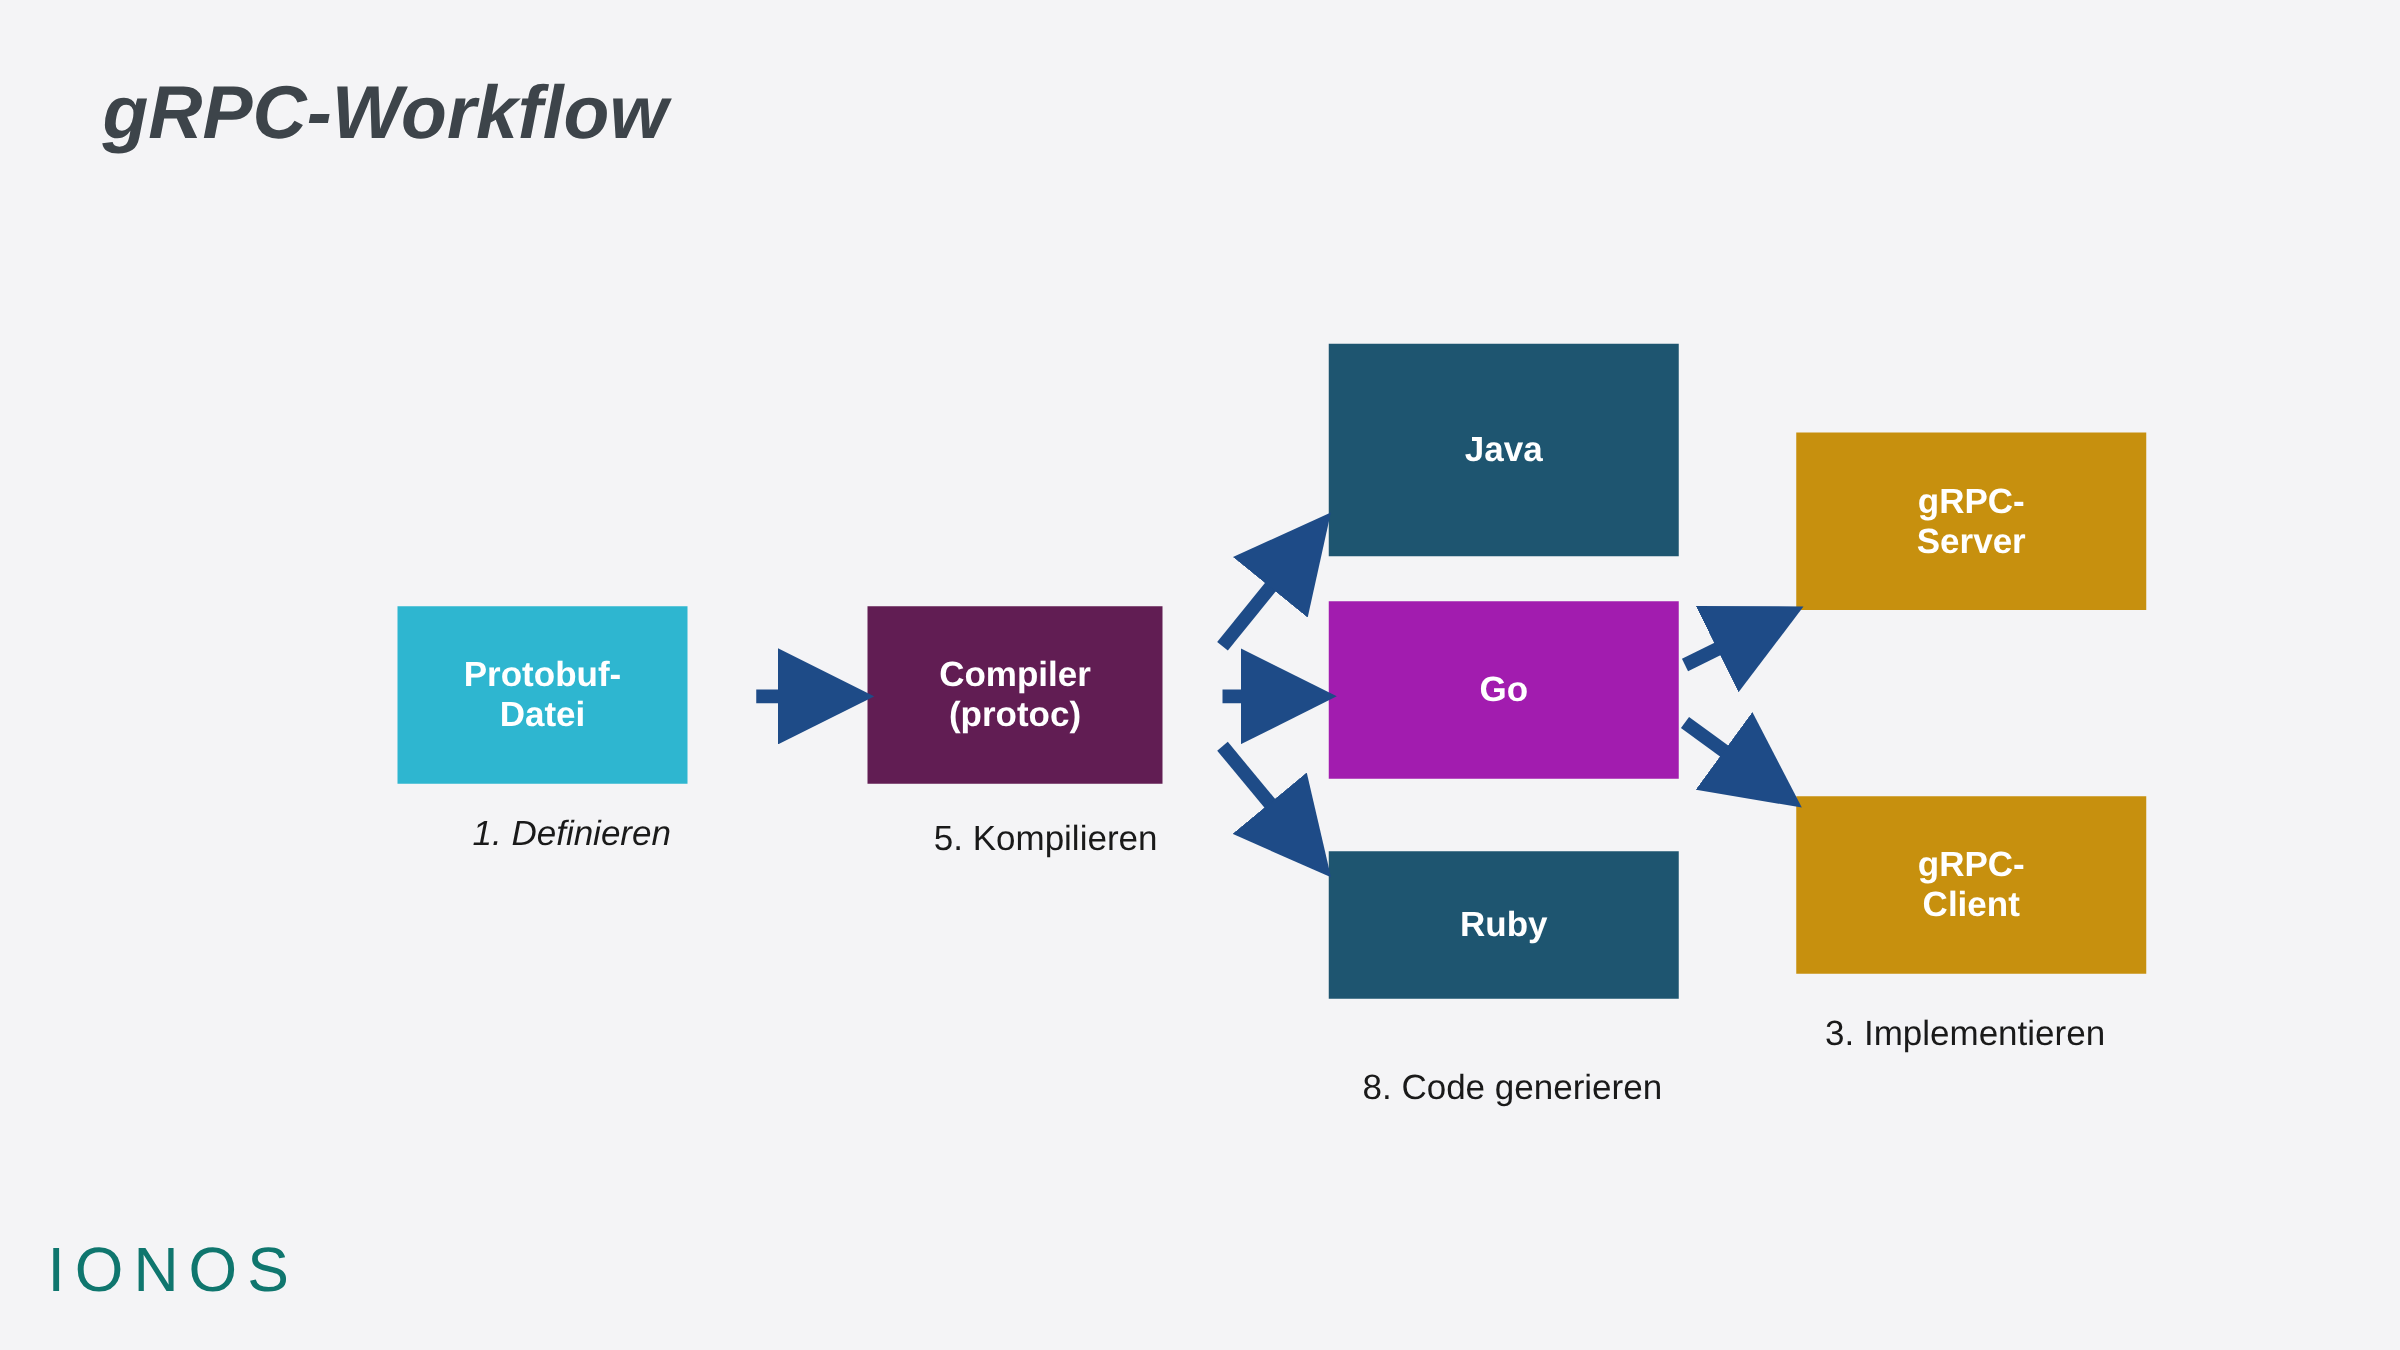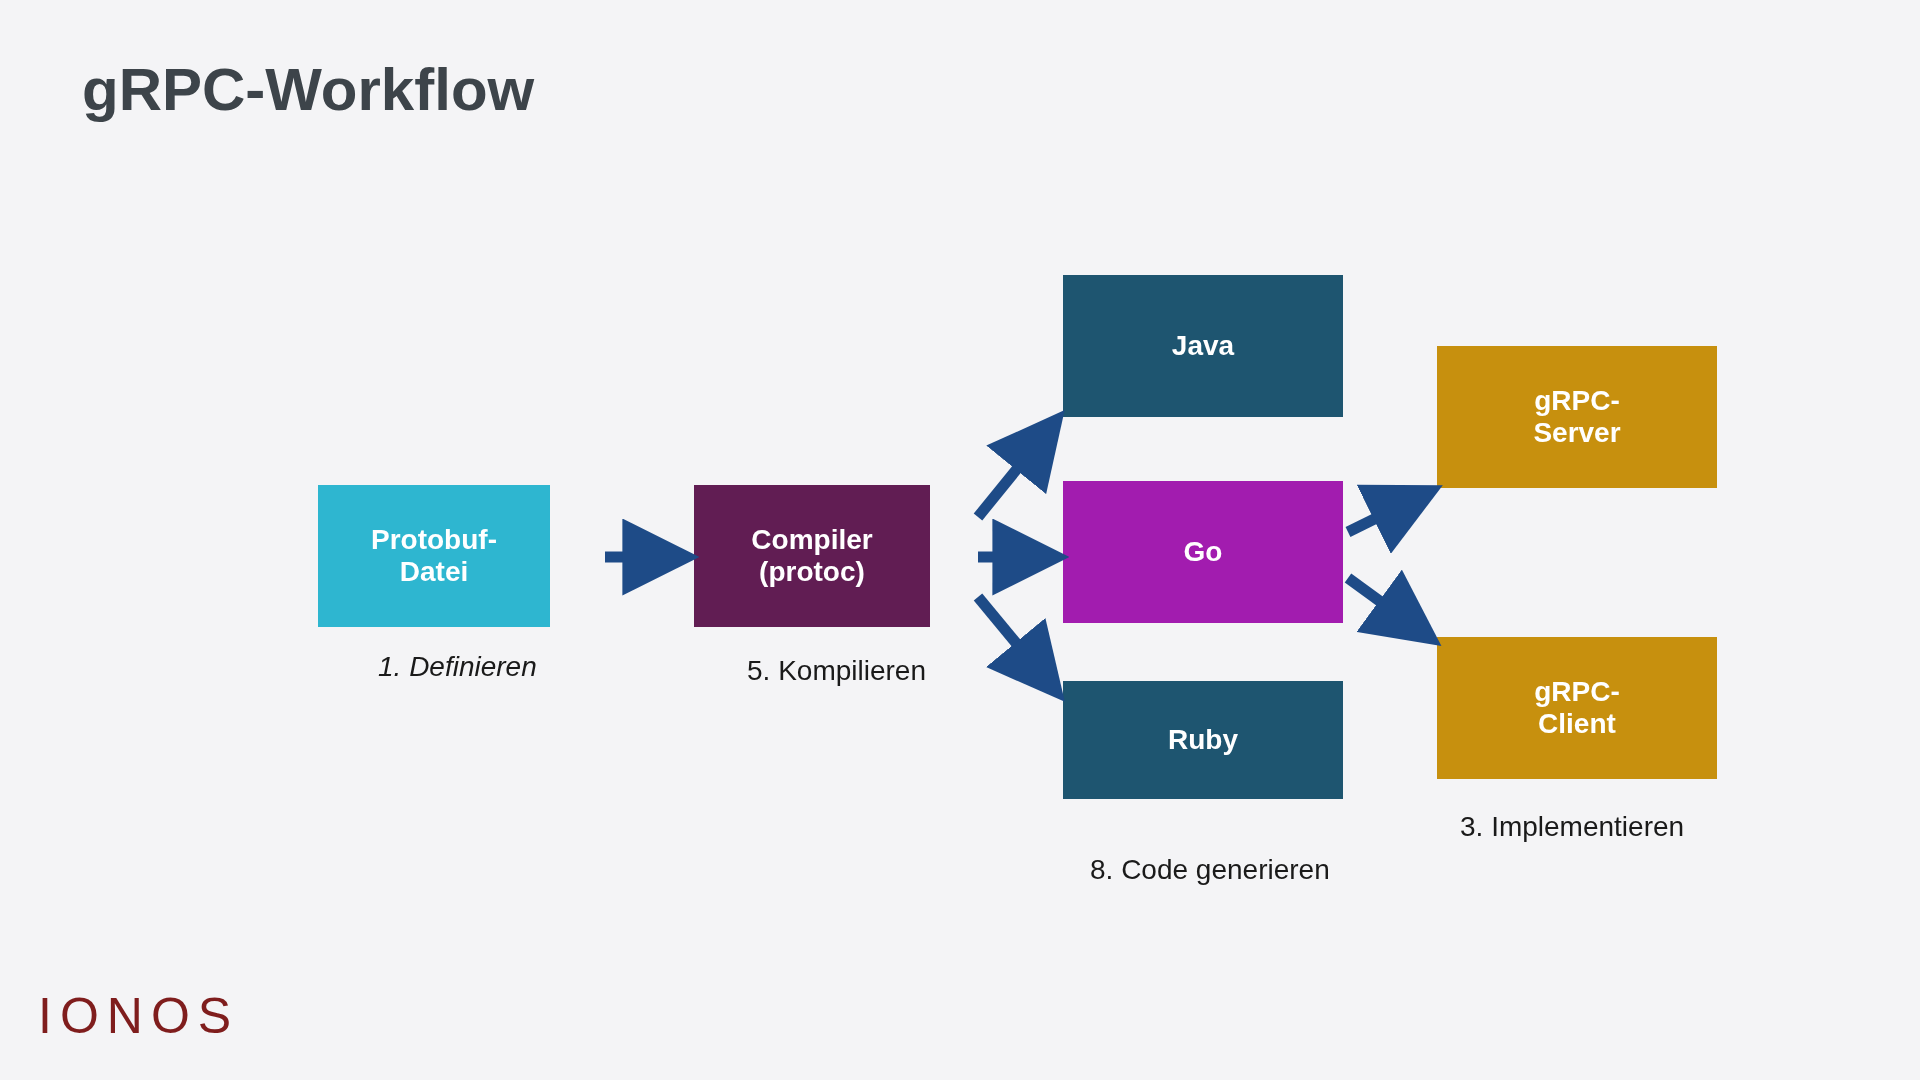--- a/index.html
+++ b/index.html
@@ -15,20 +15,21 @@
       position: relative;
       overflow: hidden;
     }
     .title {
       position: absolute;
       top: 55px;
       left: 82px;
       font-size: 60px;
       font-weight: 700;
       color: #3d444a;
+      font-style: italic;
     }
     .box {
       position: absolute;
       display: flex;
       align-items: center;
       justify-content: center;
       text-align: center;
       color: #fff;
       font-size: 28px;
       font-weight: 600;
@@ -44,21 +45,21 @@
       left: 694px;
       top: 485px;
       width: 236px;
       height: 142px;
       background: #611d53;
     }
     .box-java {
       left: 1063px;
       top: 275px;
       width: 280px;
-      height: 142px;
+      height: 170px;
       background: #1e5570;
     }
     .box-go {
       left: 1063px;
       top: 481px;
       width: 280px;
       height: 142px;
       background: #a21caf;
     }
     .box-ruby {
@@ -99,21 +100,21 @@
       width: 1920px;
       height: 1080px;
       pointer-events: none;
     }
     .logo {
       position: absolute;
       bottom: 35px;
       left: 38px;
       font-size: 50px;
       font-weight: 400;
-      color: #7f1d1d;
+      color: #0f766e;
       letter-spacing: 8px;
       font-family: Arial, sans-serif;
     }
   </style>
 </head>
 <body>
 
 <div class="title">gRPC-Workflow</div>
 
 <div class="box box-protobuf">

